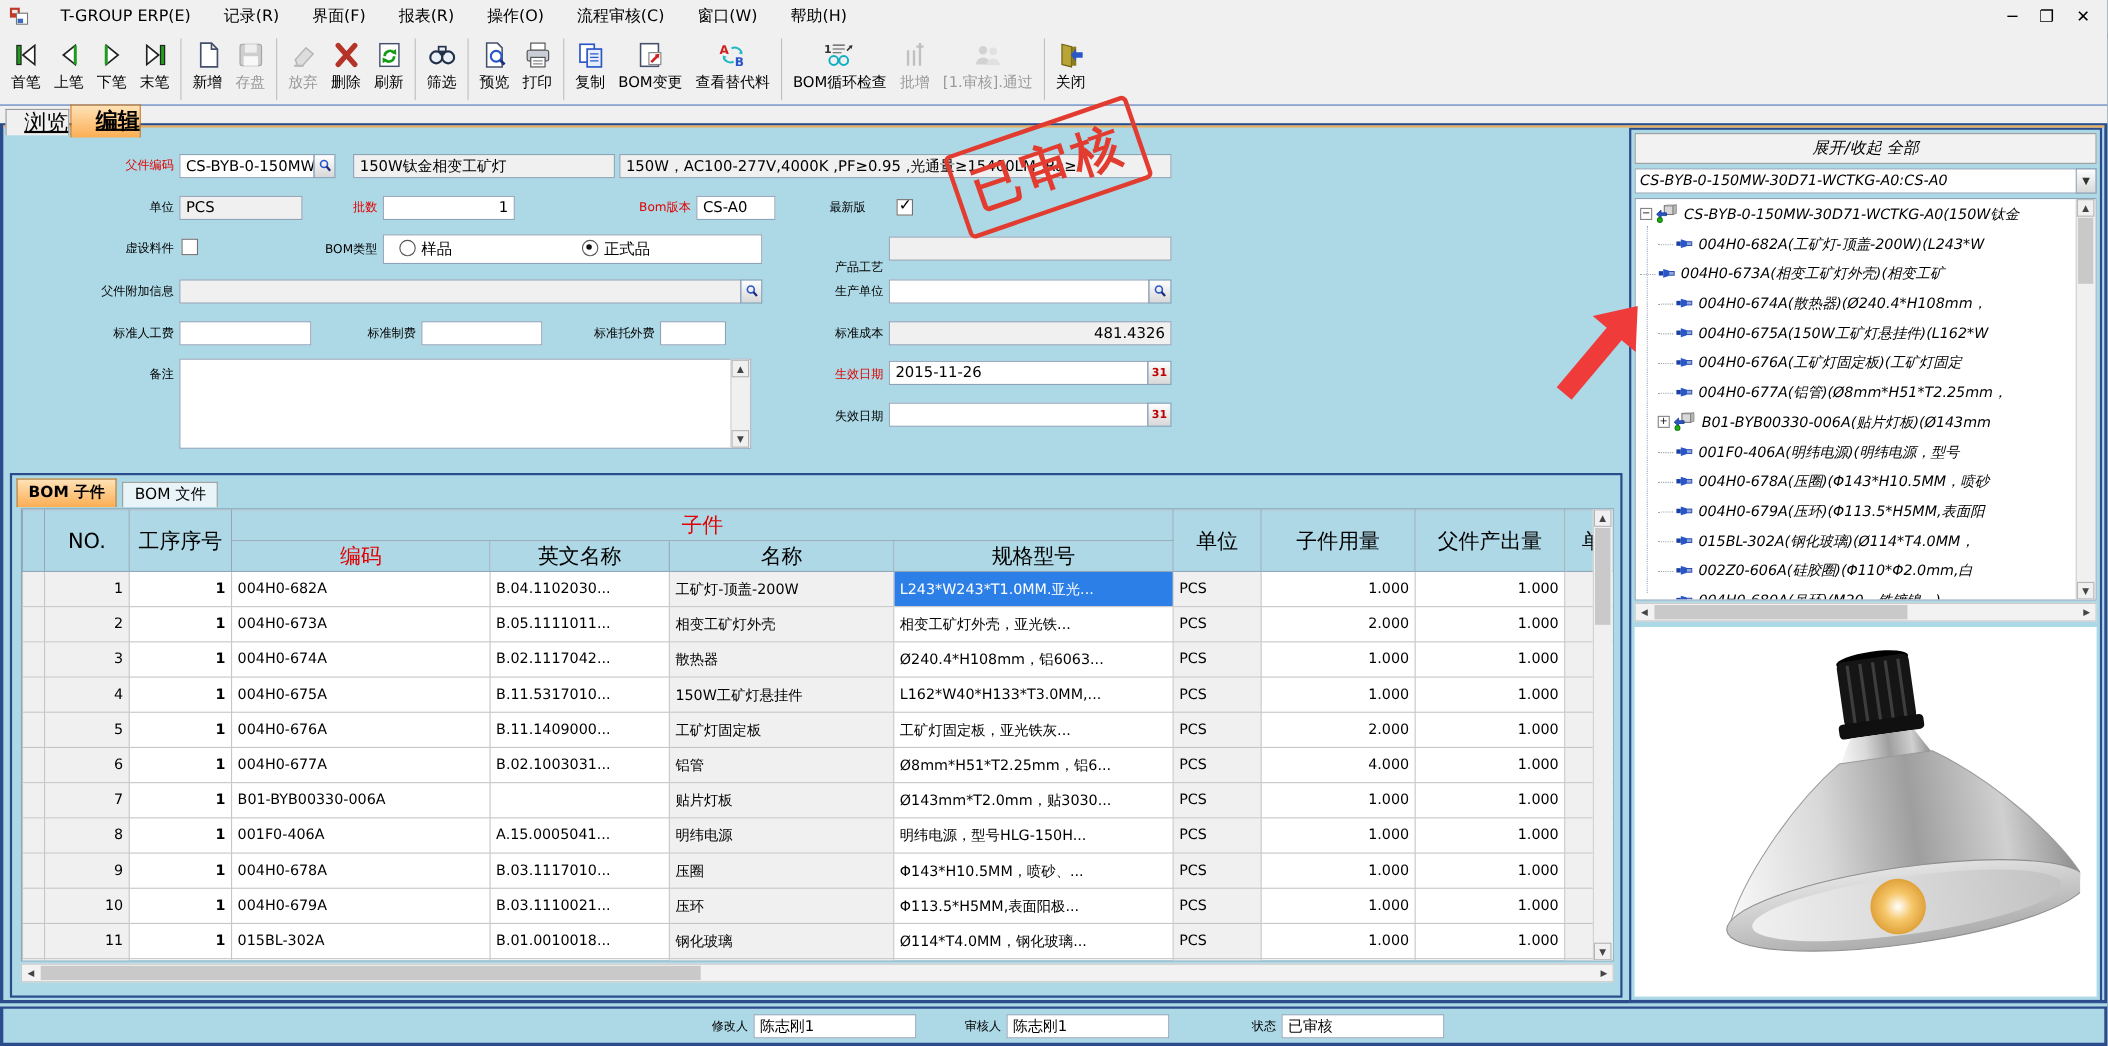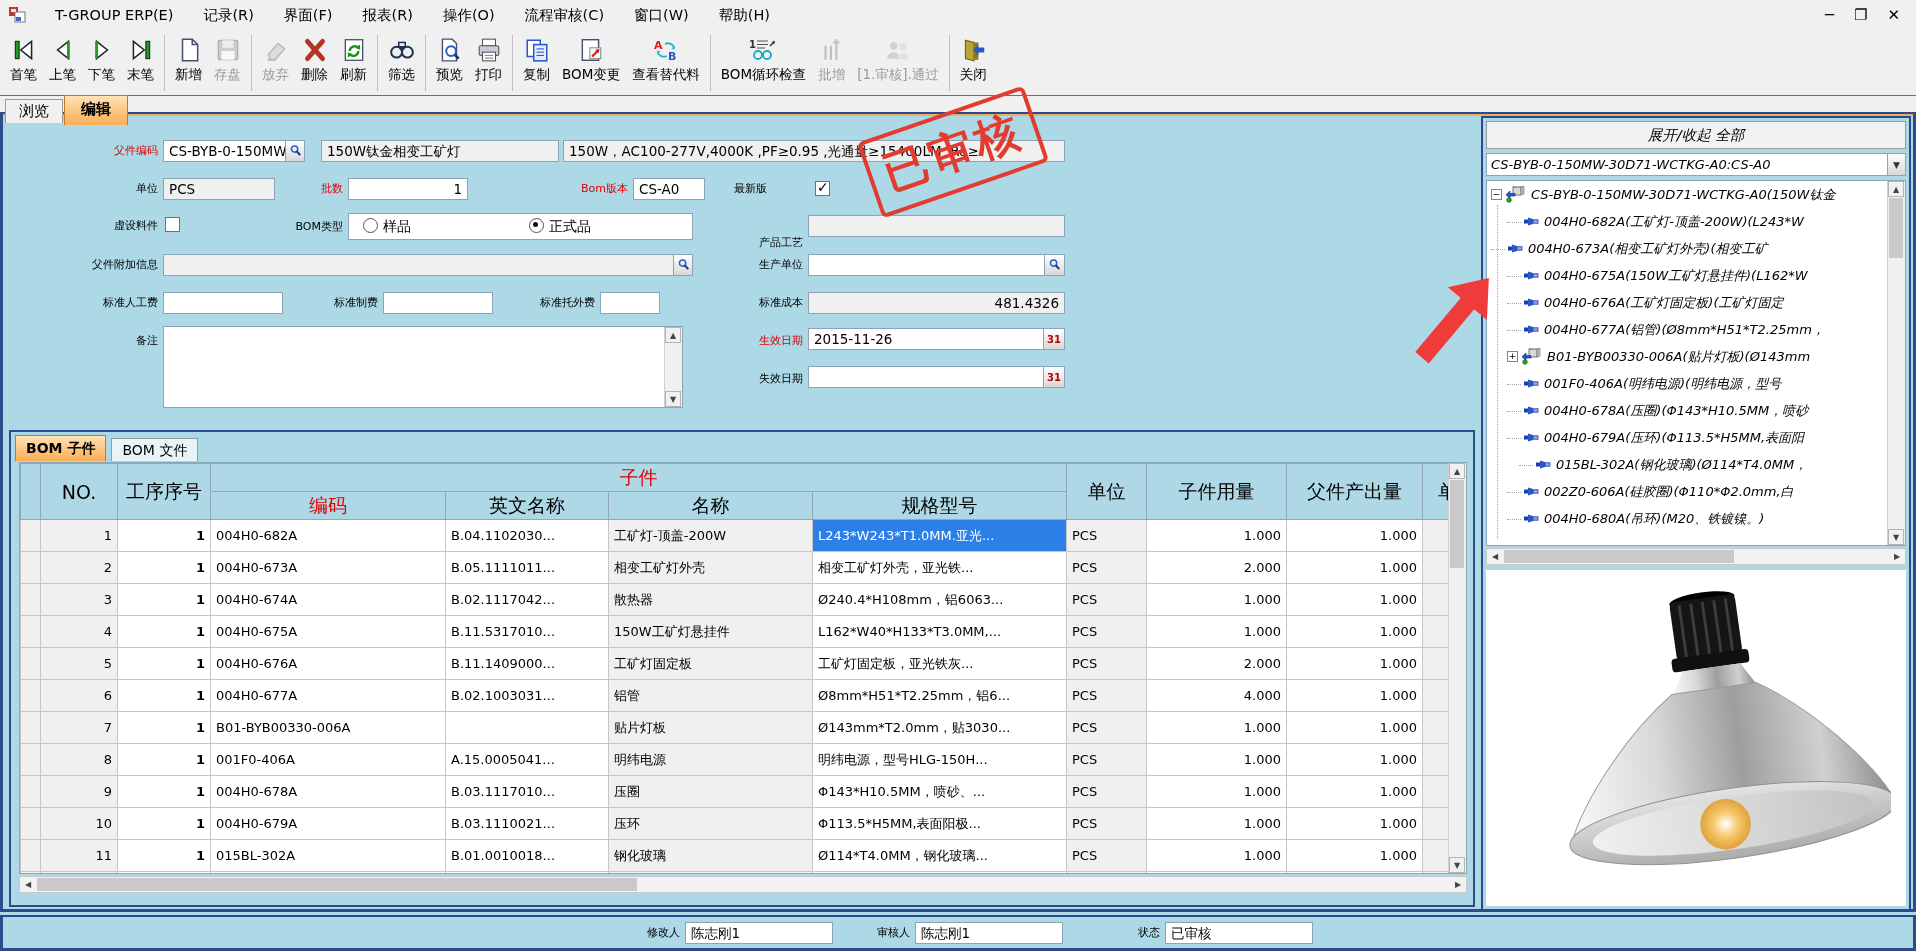--- a/index.html
+++ b/index.html
@@ -16,21 +16,21 @@
   .toolbar{position:absolute;top:30px;left:0;right:0;height:64px;background:#F0F0F0;
            border-bottom:2px solid #4A74B8;display:flex;align-items:stretch;padding:1px 4px 0 4px;}
   .tbtn{display:flex;flex-direction:column;align-items:center;justify-content:flex-start;
         padding:3px 6px 0 6px;font-size:13.5px;white-space:nowrap;cursor:default;}
   .tbtn .ticon{height:32px;display:flex;align-items:center;justify-content:center;}
   .tbtn.disabled{color:#9a9a9a;}
   .tbtn.disabled svg{filter:grayscale(1);opacity:.55;}
   .tsep{width:1px;background:#BFBFBF;margin:4px 4px;}
   
   .tabs-row{position:absolute;top:96px;left:0;right:0;height:16px;background:#F0F0F0;}
-  .vtab{position:absolute;z-index:6;text-align:center;font-size:15px;cursor:default;}
+  .vtab{position:absolute;z-index:6;text-align:right;font-size:20px;cursor:default;text-decoration:underline;}
   .vtab.inactive{left:5px;top:99px;width:56px;height:23px;line-height:23px;background:#F0F0F0;
                  border:1px solid #9A9A9A;border-bottom:none;}
   .vtab.active{left:64px;top:95px;width:62px;height:29px;line-height:27px;font-weight:bold;
                background:linear-gradient(#FFE2B6,#FBAE54);border:1px solid #C87820;border-bottom:none;}
   
   .content{position:absolute;top:112px;left:0;right:0;bottom:39px;background:#ADD9E6;
            border:3px solid #2B4B8D;border-top:2px solid #2B4B8D;box-sizing:border-box;}
   .content::before{content:'';position:absolute;top:0;left:0;right:0;height:2px;background:#E8B064;z-index:5;}
   
   .flabel{position:absolute;font-size:11px;height:22px;line-height:22px;text-align:right;white-space:nowrap;}
@@ -358,21 +358,21 @@
     </div>
     <div class="field ro" style="left:318px;top:26px;width:238px;">150W钛金相变工矿灯</div>
     <div class="field ro" style="left:560px;top:26px;width:502px;">150W，AC100-277V,4000K ,PF≥0.95 ,光通量≥15400LM ,Ra≥</div>
 
     <div class="flabel" style="left:85px;top:64px;width:70px;">单位</div>
     <div class="field ro" style="left:160px;top:64px;width:112px;">PCS</div>
     <div class="flabel red" style="left:280px;top:64px;width:60px;">批数</div>
     <div class="field num" style="left:345px;top:64px;width:120px;">1</div>
     <div class="flabel red" style="left:550px;top:64px;width:75px;">Bom版本</div>
     <div class="field" style="left:630px;top:64px;width:72px;">CS-A0</div>
-    <div class="flabel" style="left:702px;top:64px;width:62px;">最新版</div>
+    <div class="flabel" style="left:722px;top:64px;width:62px;">最新版</div>
     <div class="cb checked" style="left:812px;top:67px;"></div>
 
     <div class="flabel" style="left:75px;top:101px;width:80px;">虚设料件</div>
     <div class="cb" style="left:162px;top:103px;"></div>
     <div class="flabel" style="left:270px;top:102px;width:70px;">BOM类型</div>
     <div class="groupbox" style="left:345px;top:99px;width:345px;height:27px;">
       <span style="margin-left:14px;"><span class="radio"></span><span>样品</span></span>
       <span style="margin-left:118px;"><span class="radio on"></span><span>正式品</span></span>
     </div>
     <div class="flabel" style="left:730px;top:102px;width:70px;margin-top:16px;">产品工艺</div>
@@ -681,20 +681,31 @@
             </div>
             <div class="tree-row" style="padding-left: 20px;">
               <span class="connector"></span>
               <span class="ticon16">
                 <svg width="17" height="15" viewBox="0 0 17 15">
                   <rect x="1" y="5.5" width="4" height="4" fill="#1A3FA8"></rect>
                   <polygon points="5,3.5 10,5 10,10 5,11.5" fill="#2A57C8"></polygon>
                   <rect x="10" y="5.8" width="5" height="3.4" fill="#8FA8E0" stroke="#1A3FA8" stroke-width="0.8"></rect>
                 </svg>
               </span>
+              <span>004H0-674A(散热器)(Ø240.4*H108mm，</span>
+            </div>
+            <div class="tree-row" style="padding-left: 20px;">
+              <span class="connector"></span>
+              <span class="ticon16">
+                <svg width="17" height="15" viewBox="0 0 17 15">
+                  <rect x="1" y="5.5" width="4" height="4" fill="#1A3FA8"></rect>
+                  <polygon points="5,3.5 10,5 10,10 5,11.5" fill="#2A57C8"></polygon>
+                  <rect x="10" y="5.8" width="5" height="3.4" fill="#8FA8E0" stroke="#1A3FA8" stroke-width="0.8"></rect>
+                </svg>
+              </span>
               <span>004H0-675A(150W工矿灯悬挂件)(L162*W</span>
             </div>
             <div class="tree-row" style="padding-left: 20px;">
               <span class="connector"></span>
               <span class="ticon16">
                 <svg width="17" height="15" viewBox="0 0 17 15">
                   <rect x="1" y="5.5" width="4" height="4" fill="#1A3FA8"></rect>
                   <polygon points="5,3.5 10,5 10,10 5,11.5" fill="#2A57C8"></polygon>
                   <rect x="10" y="5.8" width="5" height="3.4" fill="#8FA8E0" stroke="#1A3FA8" stroke-width="0.8"></rect>
                 </svg>
@@ -751,21 +762,21 @@
               <span class="connector"></span>
               <span class="ticon16">
                 <svg width="17" height="15" viewBox="0 0 17 15">
                   <rect x="1" y="5.5" width="4" height="4" fill="#1A3FA8"></rect>
                   <polygon points="5,3.5 10,5 10,10 5,11.5" fill="#2A57C8"></polygon>
                   <rect x="10" y="5.8" width="5" height="3.4" fill="#8FA8E0" stroke="#1A3FA8" stroke-width="0.8"></rect>
                 </svg>
               </span>
               <span>004H0-679A(压环)(Φ113.5*H5MM,表面阳</span>
             </div>
-            <div class="tree-row" style="padding-left: 32px;">
+            <div class="tree-row" style="padding-left: 20px;">
               <span class="connector"></span>
               <span class="ticon16">
                 <svg width="17" height="15" viewBox="0 0 17 15">
                   <rect x="1" y="5.5" width="4" height="4" fill="#1A3FA8"></rect>
                   <polygon points="5,3.5 10,5 10,10 5,11.5" fill="#2A57C8"></polygon>
                   <rect x="10" y="5.8" width="5" height="3.4" fill="#8FA8E0" stroke="#1A3FA8" stroke-width="0.8"></rect>
                 </svg>
               </span>
               <span>015BL-302A(钢化玻璃)(Ø114*T4.0MM，</span>
             </div>

